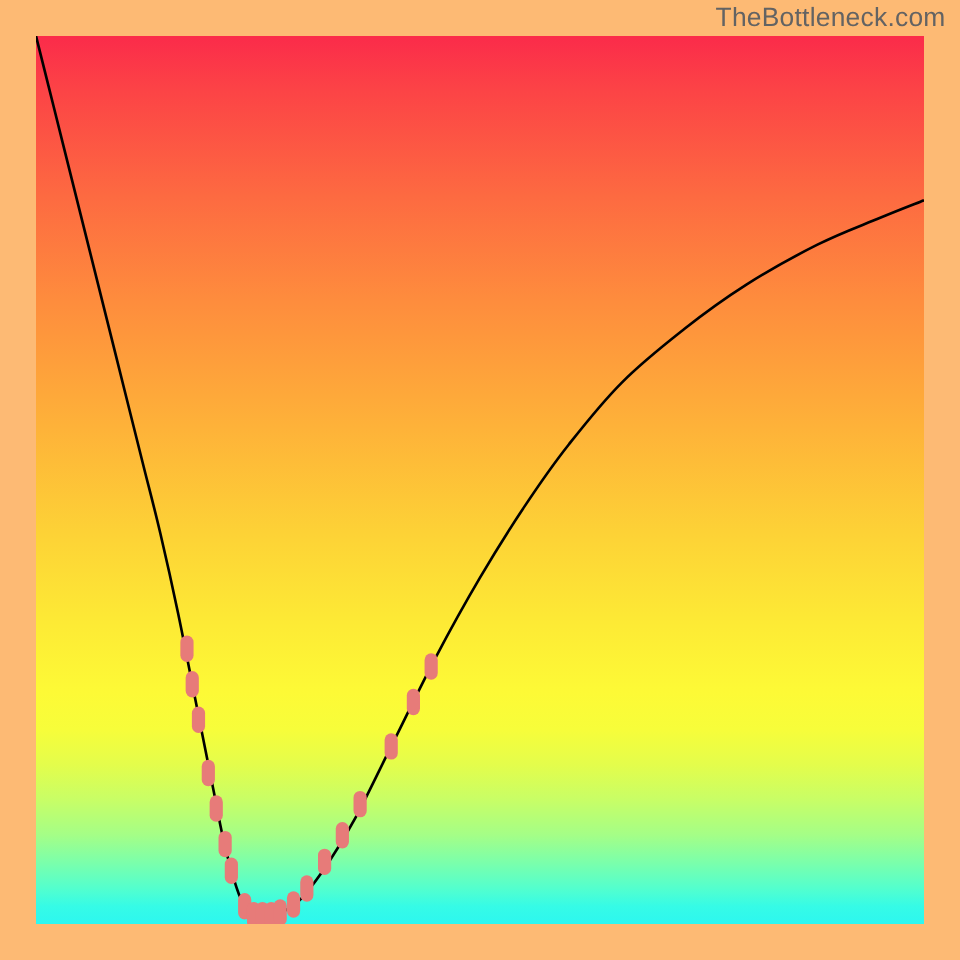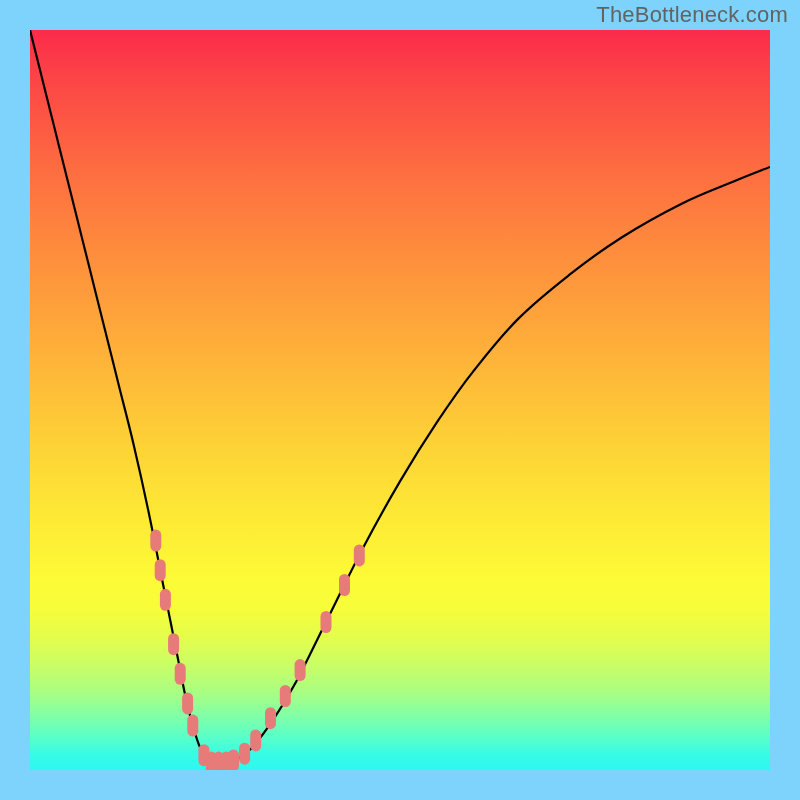--- a/index.html
+++ b/index.html
@@ -10,21 +10,21 @@
     overflow: hidden;
     background: #000;
     font-family: Arial, Helvetica, sans-serif;
   }
   .frame {
     position: absolute;
     top: 0;
     left: 0;
     width: 800px;
     height: 800px;
-    background: #7dd3fc;
+    background: #fdba74;
   }
   .plot-area {
     position: absolute;
     top: 30px;
     left: 30px;
     width: 740px;
     height: 740px;
     background: linear-gradient(to bottom,
       #fb2b4a 0%,
       #fc4346 6%,

